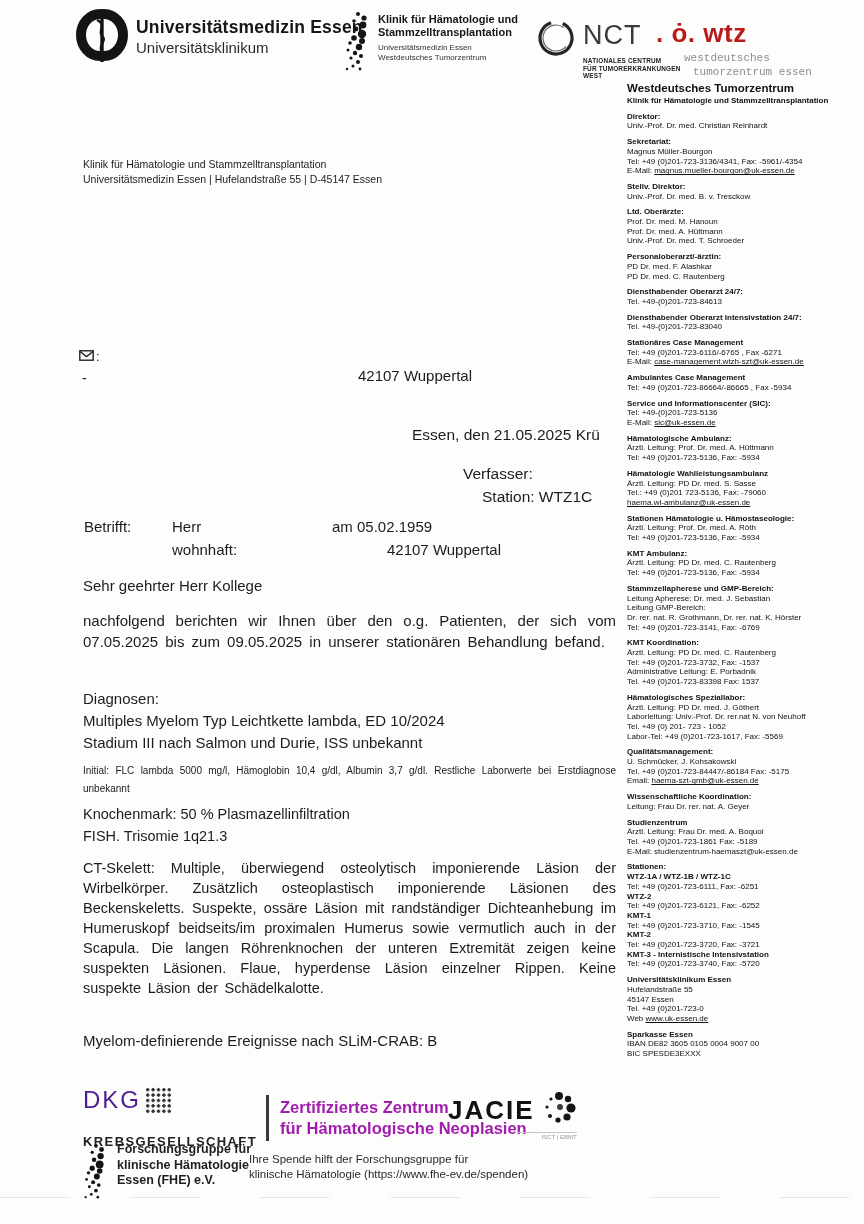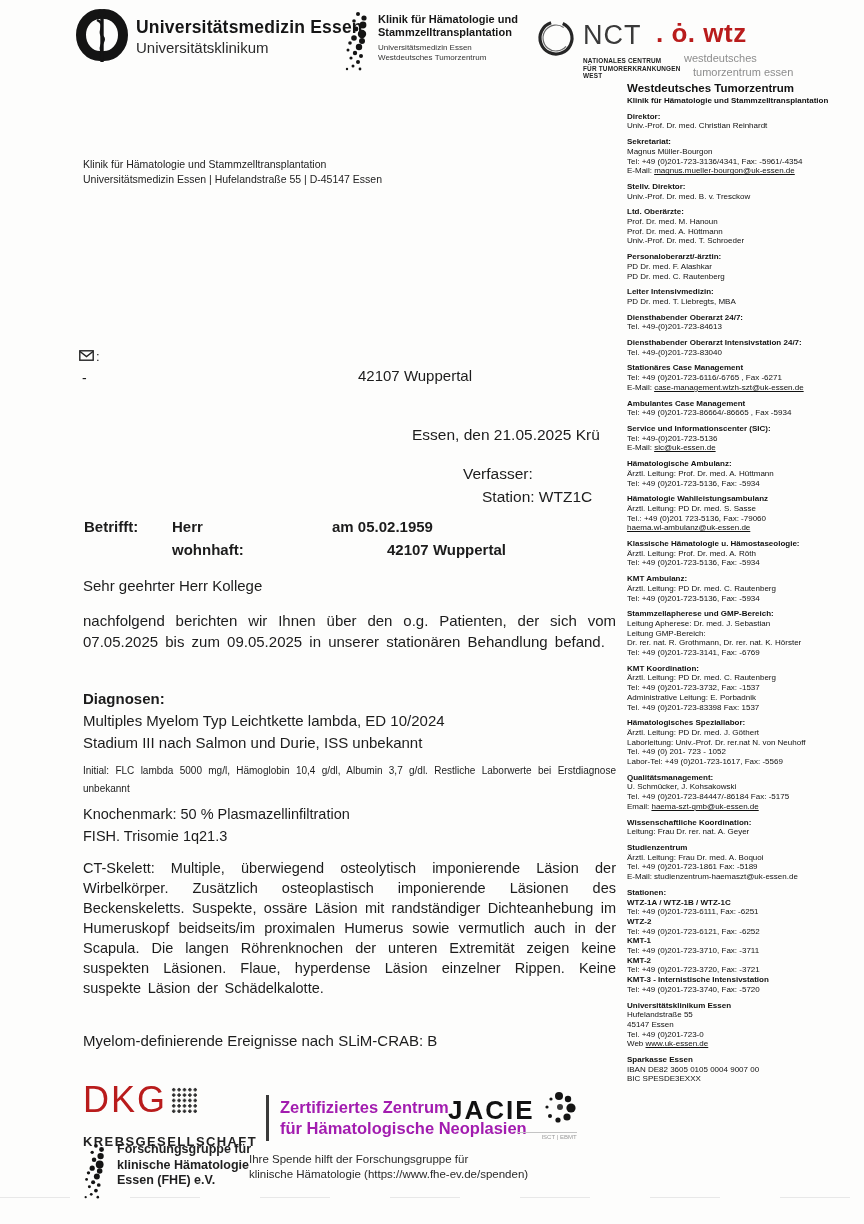--- a/index.html
+++ b/index.html
@@ -22,32 +22,32 @@
   .sidebar{left:627px;top:82px;width:233px;font-size:8px;line-height:9.7px;color:#111;}
   .sb-block{margin-bottom:6px;}
   .sb-h{font-weight:bold;}
   .sb-h.big{font-size:11.5px;line-height:13px;margin-bottom:1px;}
   .sb-line.b{font-weight:bold;}
   .u{text-decoration:underline;}
 
   
   .sender{font-size:10.5px;line-height:14.5px;color:#222;}
   .body15{font-size:15px;}
-  .bold{font-weight:bold;}
+  .bold{font-weight:normal;}
   .para{width:533px;text-align:justify;}
   .intro{font-size:15px;line-height:21px;word-spacing:3px;}
   .diagblock{font-size:15px;line-height:22px;}
   .initial{font-size:10px;line-height:18px;word-spacing:1.5px;}
   .ct{font-size:14.5px;line-height:20px;word-spacing:2.6px;}
 
   
   .dkg-wrap{display:flex;align-items:center;}
   .dkg-left{display:flex;flex-direction:column;}
   .dkg-top{display:flex;align-items:flex-start;gap:4px;}
-  .dkg-abbr{font-size:36px;line-height:28px;color:#b91c1c;letter-spacing:2px;}
+  .dkg-abbr{font-size:24px;line-height:28px;color:#4c1d95;letter-spacing:2px;}
   .dkg-dots{width:27px;height:27px;margin-top:1px;
     background-image:radial-gradient(#2e2e2e 1.4px, transparent 1.6px);
     background-size:5.4px 5.4px;}
   .dkg-org{font-size:13px;font-weight:bold;letter-spacing:1.4px;color:#222;margin-top:20px;}
   .dkg-div{width:3px;height:46px;background:#3a3a3a;margin:0 11px 0 9px;}
   .dkg-cert{font-size:16.5px;font-weight:bold;line-height:21px;color:#a21caf;}
   .jacie-row{display:flex;align-items:center;gap:6px;}
   .jacie-name{font-size:26px;font-weight:bold;letter-spacing:2px;color:#111;}
   .jacie-sub{font-size:6px;color:#9a9a9a;text-align:right;margin-top:1px;}
   .jacie-line{height:1px;width:60px;background:#c4c4c4;margin:2px 0 1px auto;}
@@ -116,21 +116,21 @@
     </svg>
   </div>
   <div class="abs nct-abbr" style="left:583px;top:20px;">NCT</div>
   <div class="abs nct-sub" style="left:583px;top:57px;">
     <div>NATIONALES CENTRUM</div>
     <div>FÜR TUMORERKRANKUNGEN</div>
     <div>WEST</div>
   </div>
 
   <div class="abs wtz-mark" style="left:656px;top:18px;">. ȯ. wtz</div>
-  <div class="abs wtz-sub" style="left:684px;top:52px;">
+  <div class="abs wtz-sub" style="left:684px;top:52px;font-family:Liberation Mono, monospace;">
     <span>westdeutsches</span>
     <span class="ind">tumorzentrum essen</span>
   </div>
 
   <aside class="abs sidebar">
       <div class="sb-block">
         <div class="sb-h big">Westdeutsches Tumorzentrum</div>
         <div class="sb-line b"><span>Klinik für Hämatologie und Stammzelltransplantation</span></div>
       </div>
       <div class="sb-block">
@@ -152,24 +152,20 @@
         <div class="sb-line"><span>Prof. Dr. med. M. Hanoun</span></div>
         <div class="sb-line"><span>Prof. Dr. med. A. Hüttmann</span></div>
         <div class="sb-line"><span>Univ.-Prof. Dr. med. T. Schroeder</span></div>
       </div>
       <div class="sb-block">
         <div class="sb-h">Personaloberarzt/-ärztin:</div>
         <div class="sb-line"><span>PD Dr. med. F. Alashkar</span></div>
         <div class="sb-line"><span>PD Dr. med. C. Rautenberg</span></div>
       </div>
       <div class="sb-block">
-        <div class="sb-h">Leiter Intensivmedizin:</div>
-        <div class="sb-line"><span>PD Dr. med. T. Liebregts, MBA</span></div>
-      </div>
-      <div class="sb-block">
         <div class="sb-h">Diensthabender Oberarzt 24/7:</div>
         <div class="sb-line"><span>Tel. +49-(0)201-723-84613</span></div>
       </div>
       <div class="sb-block">
         <div class="sb-h">Diensthabender Oberarzt Intensivstation 24/7:</div>
         <div class="sb-line"><span>Tel. +49-(0)201-723-83040</span></div>
       </div>
       <div class="sb-block">
         <div class="sb-h">Stationäres Case Management</div>
         <div class="sb-line"><span>Tel: +49 (0)201-723-6116/-6765 , Fax -6271</span></div>
@@ -189,21 +185,21 @@
         <div class="sb-line"><span>Ärztl. Leitung: Prof. Dr. med. A. Hüttmann</span></div>
         <div class="sb-line"><span>Tel: +49 (0)201-723-5136,  Fax: -5934</span></div>
       </div>
       <div class="sb-block">
         <div class="sb-h">Hämatologie Wahlleistungsambulanz</div>
         <div class="sb-line"><span>Ärztl. Leitung: PD Dr. med. S. Sasse</span></div>
         <div class="sb-line"><span>Tel.: +49 (0)201 723-5136, Fax: -79060</span></div>
         <div class="sb-line"><span class="u">haema.wl-ambulanz@uk-essen.de</span></div>
       </div>
       <div class="sb-block">
-        <div class="sb-h">Klassische Hämatologie u. Hämostaseologie:</div>
+        <div class="sb-h">Stationen Hämatologie u. Hämostaseologie:</div>
         <div class="sb-line"><span>Ärztl. Leitung:  Prof. Dr. med. A. Röth</span></div>
         <div class="sb-line"><span>Tel: +49 (0)201-723-5136,  Fax: -5934</span></div>
       </div>
       <div class="sb-block">
         <div class="sb-h">KMT Ambulanz:</div>
         <div class="sb-line"><span>Ärztl. Leitung:  PD Dr. med. C. Rautenberg</span></div>
         <div class="sb-line"><span>Tel: +49 (0)201-723-5136,  Fax: -5934</span></div>
       </div>
       <div class="sb-block">
         <div class="sb-h">Stammzellapherese und GMP-Bereich:</div>
@@ -242,21 +238,21 @@
         <div class="sb-line"><span>Tel. +49 (0)201-723-1861 Fax: -5189</span></div>
         <div class="sb-line"><span>E-Mail: studienzentrum-haemaszt@uk-essen.de</span></div>
       </div>
       <div class="sb-block">
         <div class="sb-h">Stationen:</div>
         <div class="sb-line b"><span>WTZ-1A / WTZ-1B / WTZ-1C</span></div>
         <div class="sb-line"><span>Tel: +49 (0)201-723-6111,  Fax: -6251</span></div>
         <div class="sb-line b"><span>WTZ-2</span></div>
         <div class="sb-line"><span>Tel: +49 (0)201-723-6121,  Fax: -6252</span></div>
         <div class="sb-line b"><span>KMT-1</span></div>
-        <div class="sb-line"><span>Tel: +49 (0)201-723-3710,  Fax: -3711</span></div>
+        <div class="sb-line"><span>Tel: +49 (0)201-723-3710,  Fax: -1545</span></div>
         <div class="sb-line b"><span>KMT-2</span></div>
         <div class="sb-line"><span>Tel: +49 (0)201-723-3720,  Fax: -3721</span></div>
         <div class="sb-line b"><span>KMT-3 - Internistische Intensivstation</span></div>
         <div class="sb-line"><span>Tel: +49 (0)201-723-3740,  Fax: -5720</span></div>
       </div>
       <div class="sb-block">
         <div class="sb-h">Universitätsklinikum Essen</div>
         <div class="sb-line"><span>Hufelandstraße 55</span></div>
         <div class="sb-line"><span>45147 Essen</span></div>
         <div class="sb-line"><span>Tel.   +49 (0)201-723-0</span></div>

